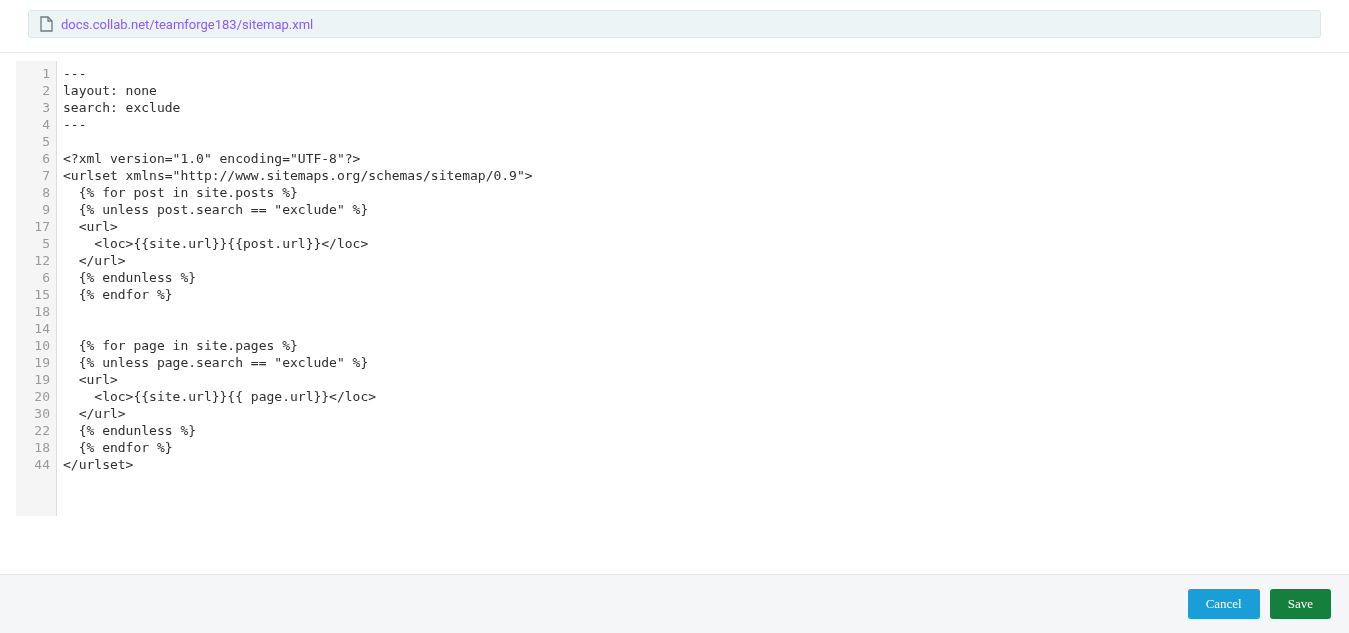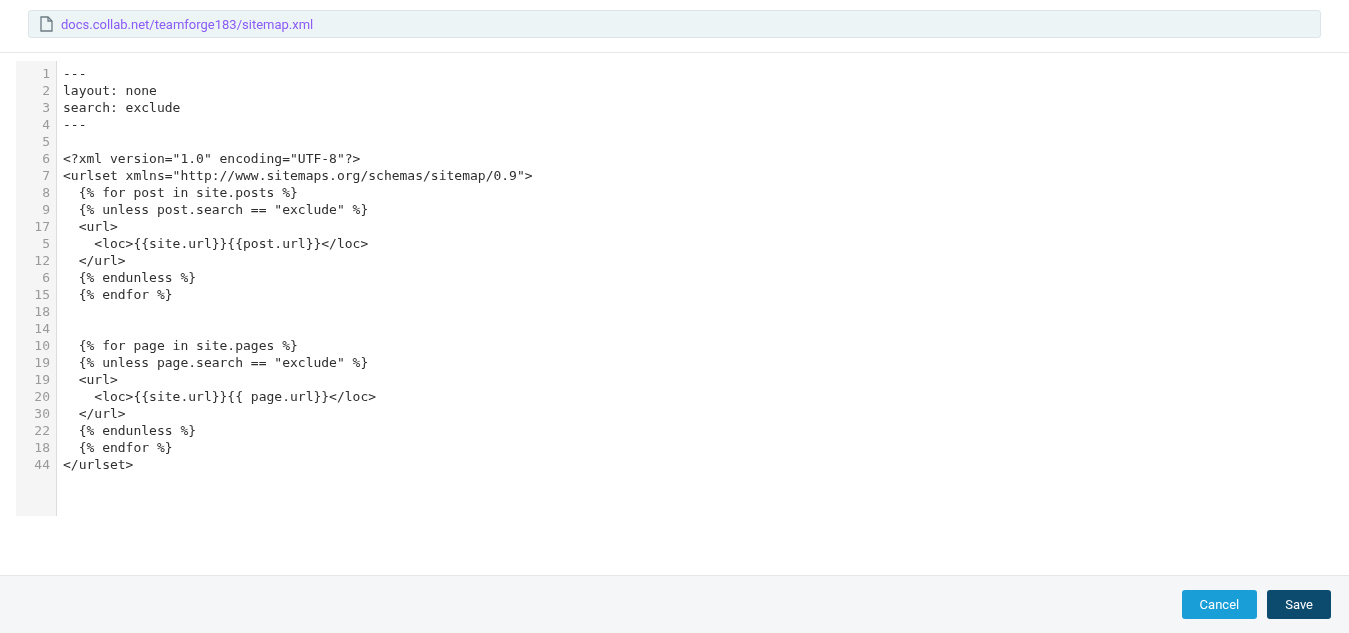--- a/index.html
+++ b/index.html
@@ -75,35 +75,36 @@
       flex: 1;
     }
     .code-line { height: 17px; }
     .footer {
       background: #f4f6f8;
       border-top: 1px solid #e6e6e6;
       padding: 14px 18px;
       display: flex;
       justify-content: flex-end;
       gap: 10px;
+      font-family: Liberation Serif, serif;
     }
     .btn {
       font-size: 13px;
       padding: 7px 18px;
       border-radius: 3px;
       border: none;
       cursor: pointer;
       font-family: inherit;
     }
     .btn-primary {
       background: #1a9ed8;
       color: #ffffff;
     }
     .btn-disabled {
-      background: #0c4a6e;
+      background: #15803d;
       color: #ffffff;
       cursor: not-allowed;
     }
   </style>
 </head>
 <body>
 
 <div class="header">
   <div class="path-bar">
     <svg class="file-icon" viewBox="0 0 14 16" fill="none" stroke="#6c7b83" stroke-width="1.3">

